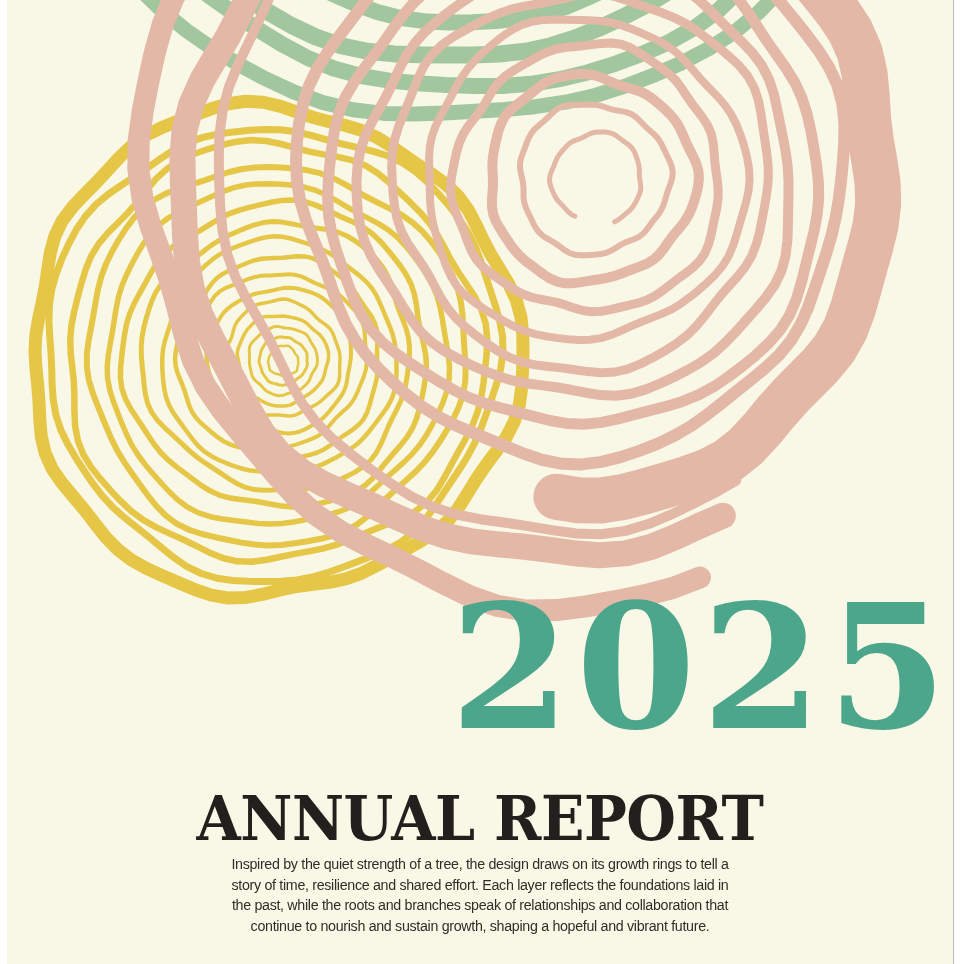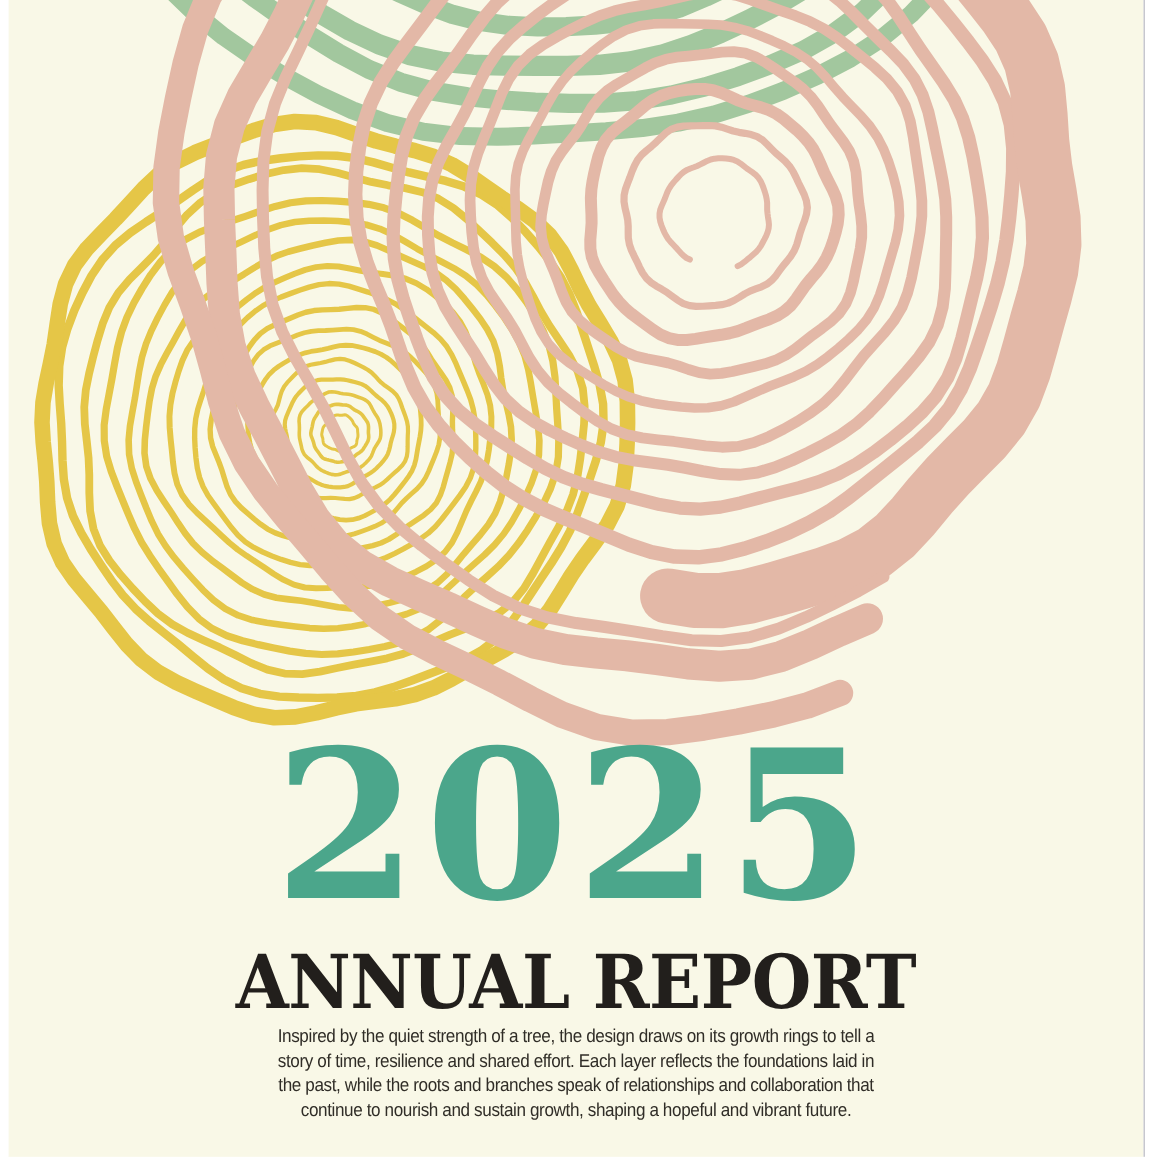--- a/index.html
+++ b/index.html
@@ -26,22 +26,22 @@
     left:7px;top:0;
     width:946px;height:964px;
     background:var(--page-background);
     overflow:hidden;
   }
   .rings-svg{
     position:absolute;left:0;top:0;width:946px;height:964px;display:block;
   }
   .year{
     position:absolute;
-    top:602px;left:0;width:100%;
-    text-align:center;
+    top:582px;left:0;width:100%;
+    text-align:right;
     font-family:"DejaVu Serif","Liberation Serif",serif;
     font-weight:bold;
     font-size:172px;
     line-height:1;
     letter-spacing:6px;
     color:var(--year-teal);
     white-space:nowrap;
   }
   .title{
     position:absolute;

